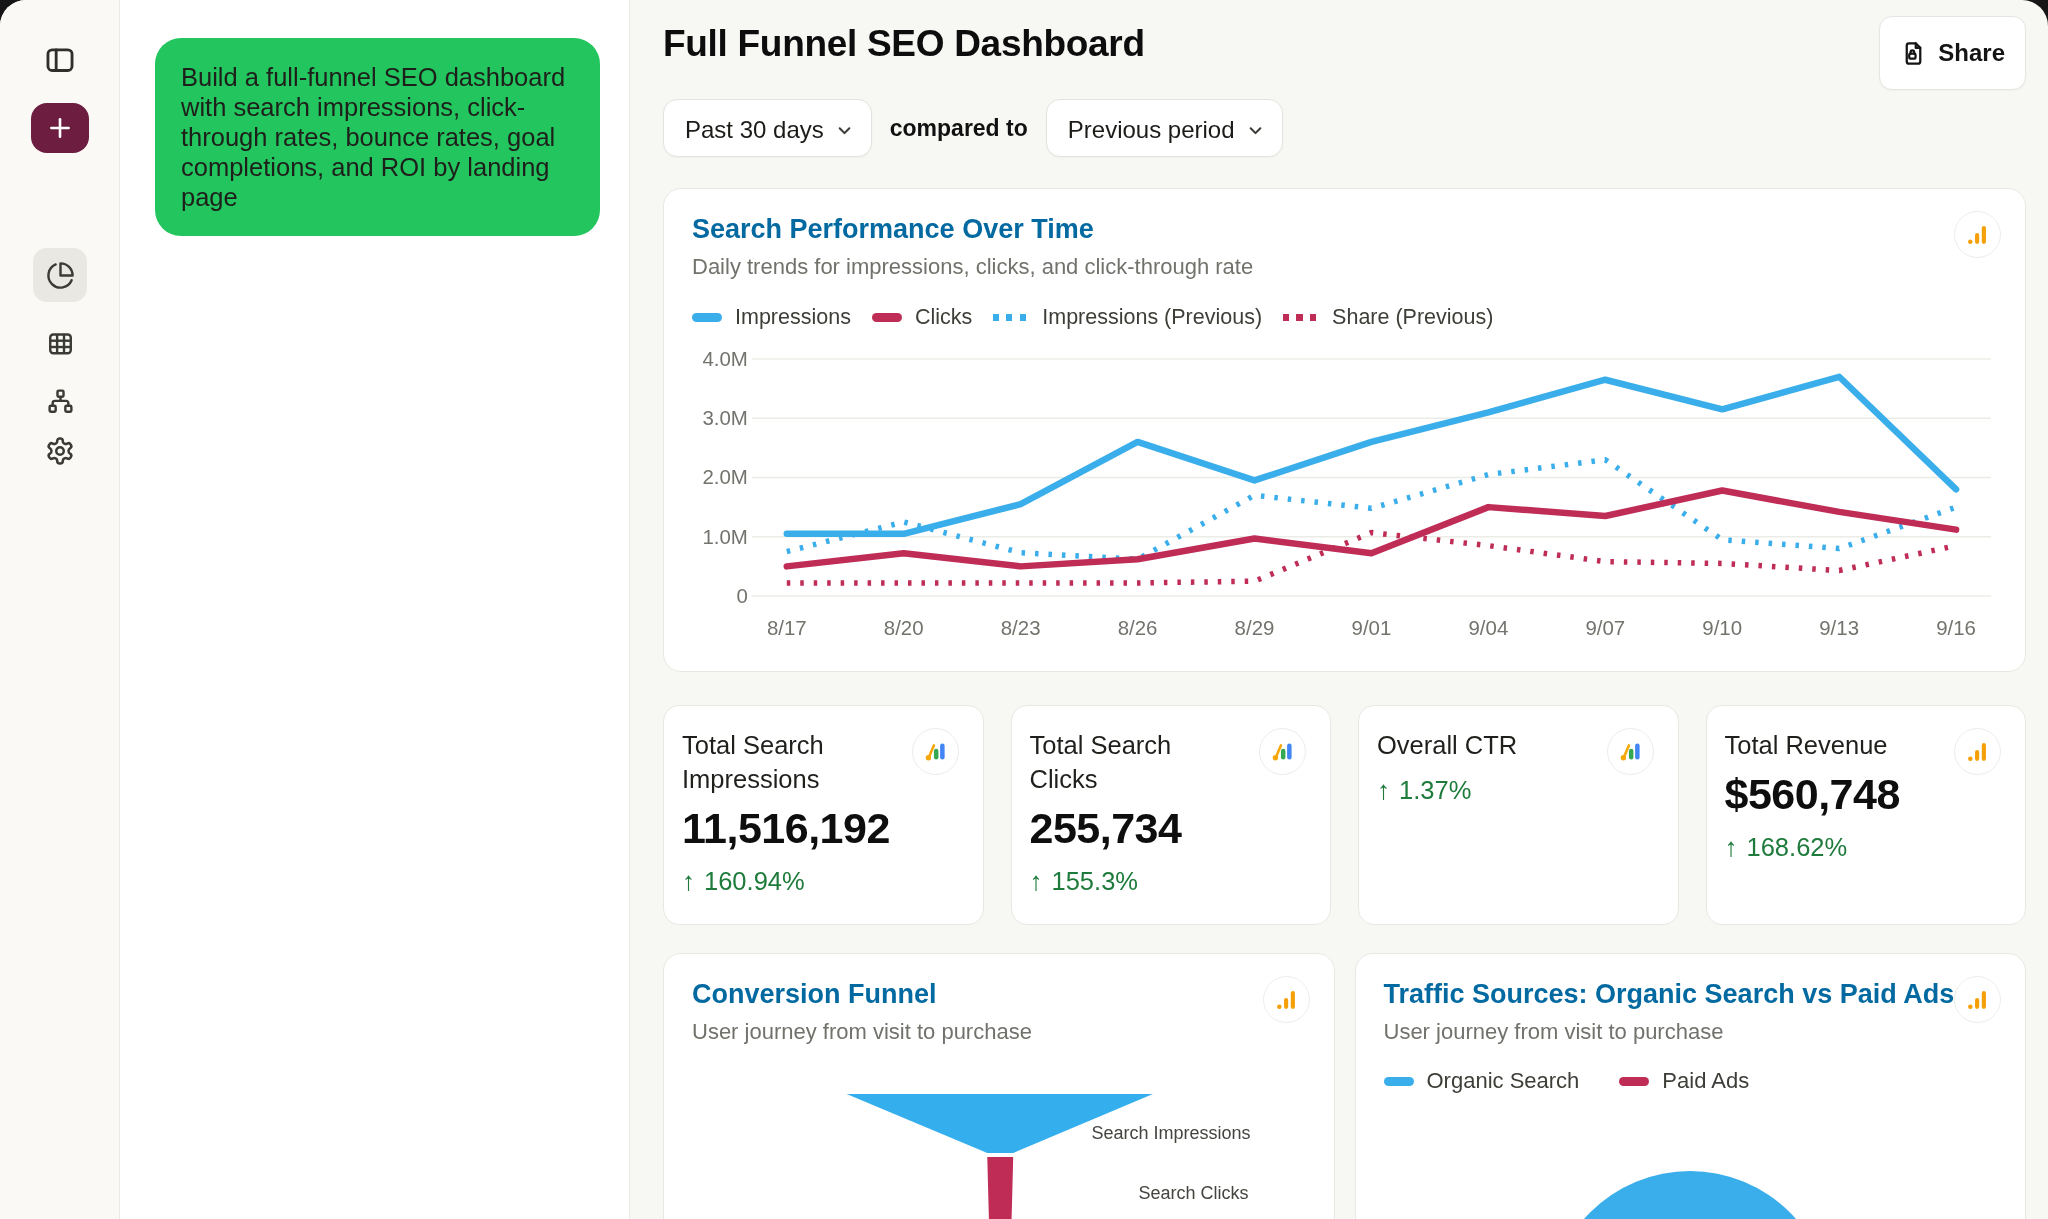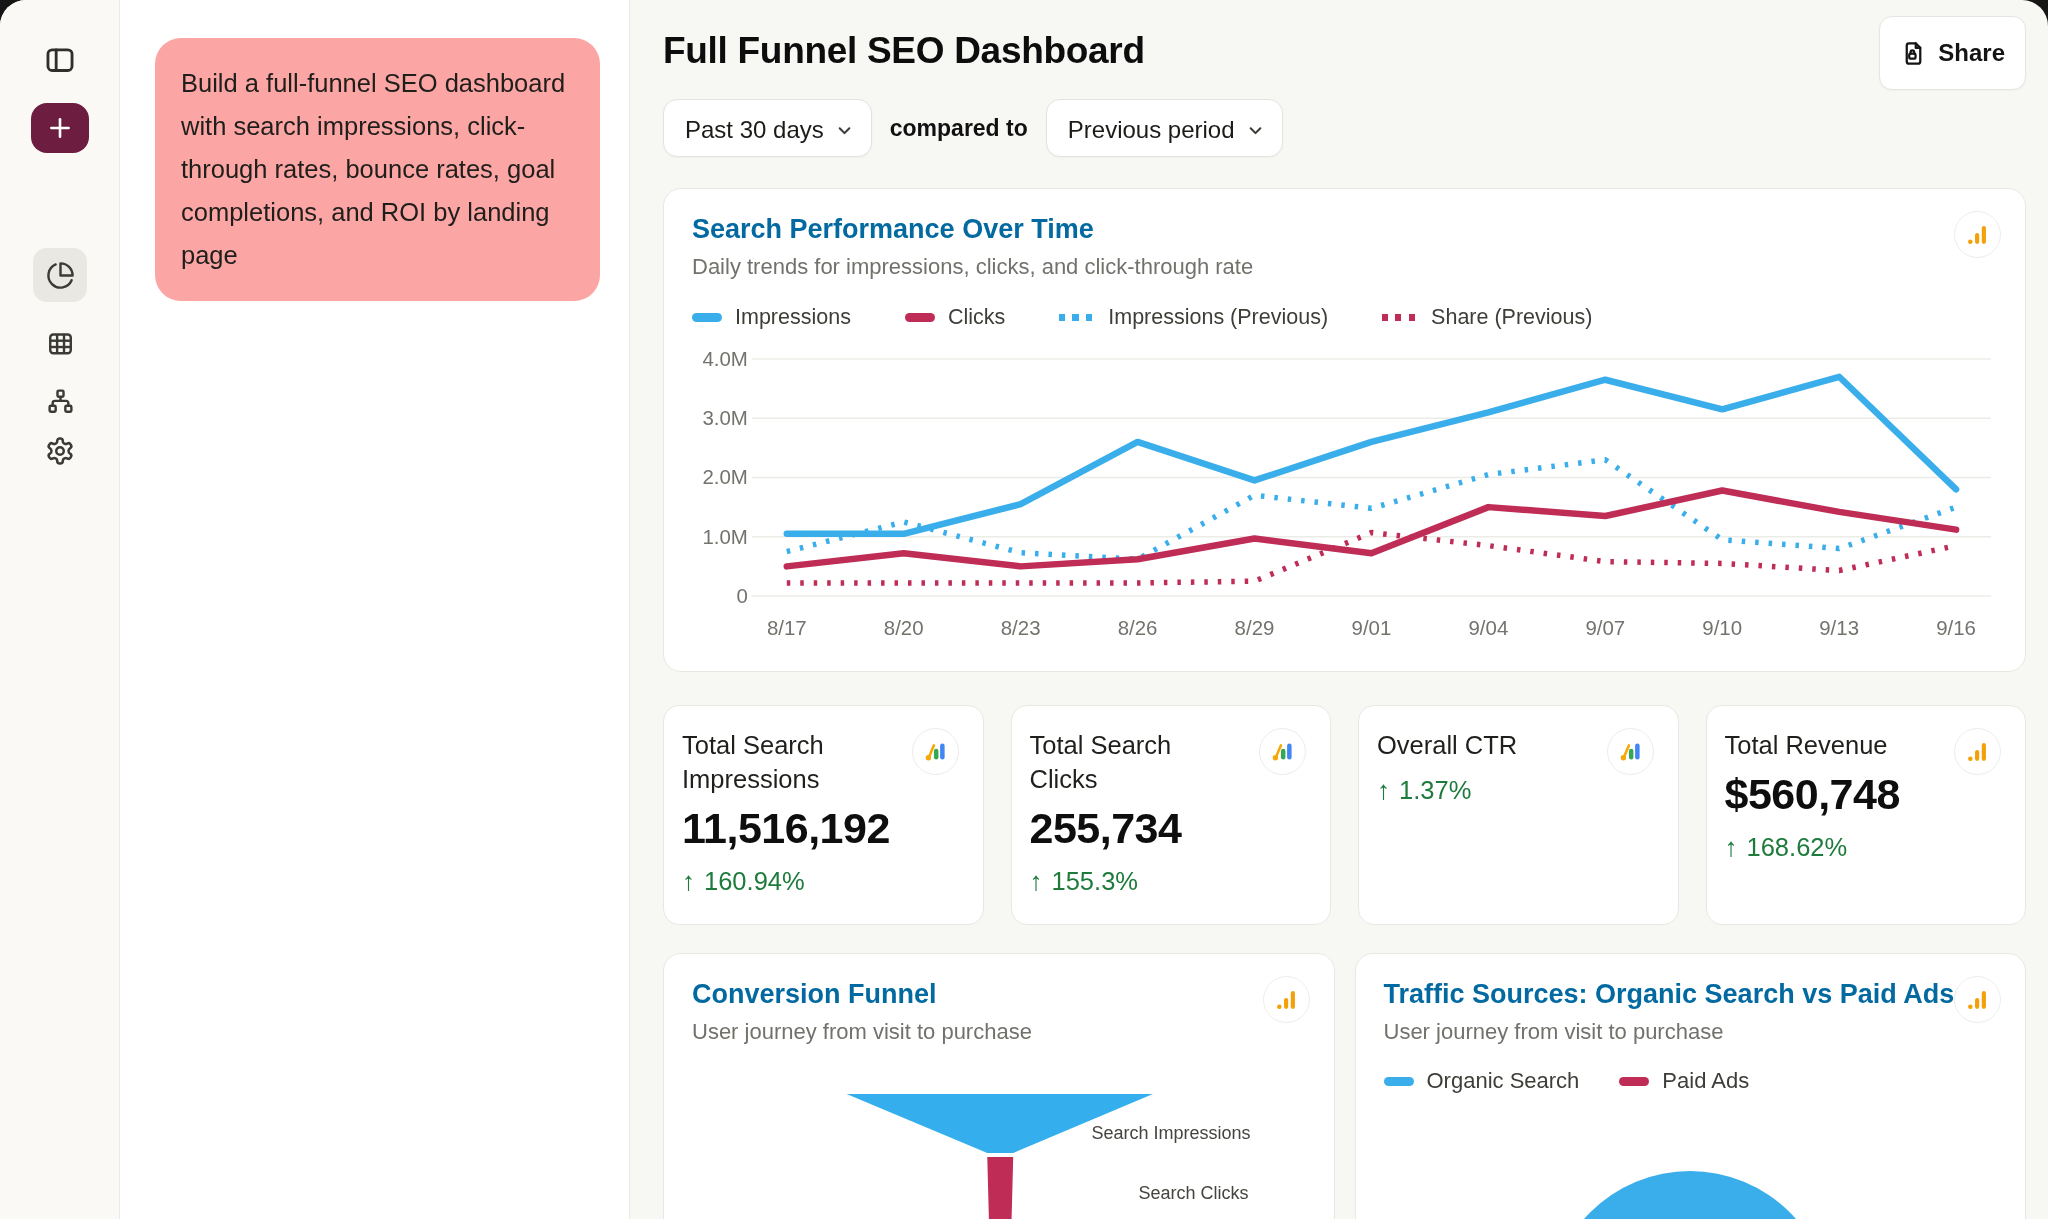--- a/index.html
+++ b/index.html
@@ -17,40 +17,40 @@
   .sb-plus{top:103px;width:58px;height:50px;border-radius:16px;background:#6D1E40;}
   .sb-nav{width:54px;height:54px;}
   .sb-nav.active{background:#E9E8E2;}
   .sb-pie{top:248px;}
   .sb-table{top:316px;}
   .sb-site{top:374px;}
   .sb-gear{top:424px;}
 
   
   .chat{width:510px;flex:0 0 510px;background:#FFFFFF;border-right:1px solid #EAE9E4;position:relative;}
-  .bubble{position:absolute;left:35px;top:38px;width:445px;background:#fca5a5;border-radius:26px;padding:24px 26px;font-size:25.5px;line-height:43px;color:#1E1E1B;}
+  .bubble{position:absolute;left:35px;top:38px;width:445px;background:#22c55e;border-radius:26px;padding:24px 26px;font-size:25.5px;line-height:30px;color:#1E1E1B;}
 
   
   .main{flex:1;position:relative;padding:0 22px 0 33px;overflow:hidden;}
-  .header-row{position:relative;padding-top:30px;height:78px;}
+  .header-row{position:relative;padding-top:23px;height:78px;}
   h1{margin:0;font-size:37px;font-weight:700;color:#0D0D0D;letter-spacing:-0.3px;}
   .share-btn{position:absolute;top:16px;right:0;height:74px;padding:0 20px;background:#fff;border:1px solid #E5E5E1;border-radius:13px;display:flex;align-items:center;gap:11px;font-size:24px;font-weight:600;color:#141414;box-shadow:0 1px 2px rgba(0,0,0,0.03);}
 
   .filters-row{margin-top:21px;display:flex;align-items:center;gap:18px;height:58px;}
   .pill{height:58px;padding:4px 16px 0 21px;background:#fff;border:1px solid #E3E3DF;border-radius:14px;display:flex;align-items:center;gap:10px;font-size:24px;font-weight:500;color:#1B1B18;box-shadow:0 1px 2px rgba(0,0,0,0.03);}
   .compare-text{font-size:23px;font-weight:700;color:#111;}
 
   .card{background:#fff;border:1px solid #E8E8E3;border-radius:18px;position:relative;}
   .card-title{font-size:27px;font-weight:700;color:#0369a1;}
   .card-sub{margin-top:9px;font-size:22px;color:#72726C;}
   .icon-badge{position:absolute;top:22px;right:24px;width:47px;height:47px;border-radius:50%;border:1.5px solid #ECECE8;background:#fff;display:flex;align-items:center;justify-content:center;}
   .icon-badge svg{display:block;}
 
   .perf-card{margin-top:31px;padding:25px 28px 14px;height:484px;overflow:hidden;}
-  .legend{margin-top:25px;display:flex;align-items:center;gap:54px;}
+  .legend{margin-top:25px;display:flex;align-items:center;gap:21px;}
   .legend-item{display:flex;align-items:center;gap:13px;font-size:21.5px;color:#3E3E39;}
   .chip{width:30px;height:9px;border-radius:4.5px;}
   .chip-dotted{width:36px;height:7px;border-radius:0;}
   .plot{display:block;margin-top:12px;width:100%;height:300px;}
   .axis-txt{font-size:20.5px;fill:#73736E;}
 
   .stats-row{margin-top:33px;display:flex;gap:27px;}
   .stat-card{flex:1;background:#fff;border:1px solid #E8E8E3;border-radius:16px;height:220px;padding:22px 18px;position:relative;}
   .stat-label{font-size:25.5px;line-height:34px;color:#1F1F1C;max-width:215px;}
   .stat-value{margin-top:8px;font-size:43px;font-weight:700;color:#0E0E0E;letter-spacing:-0.5px;}

